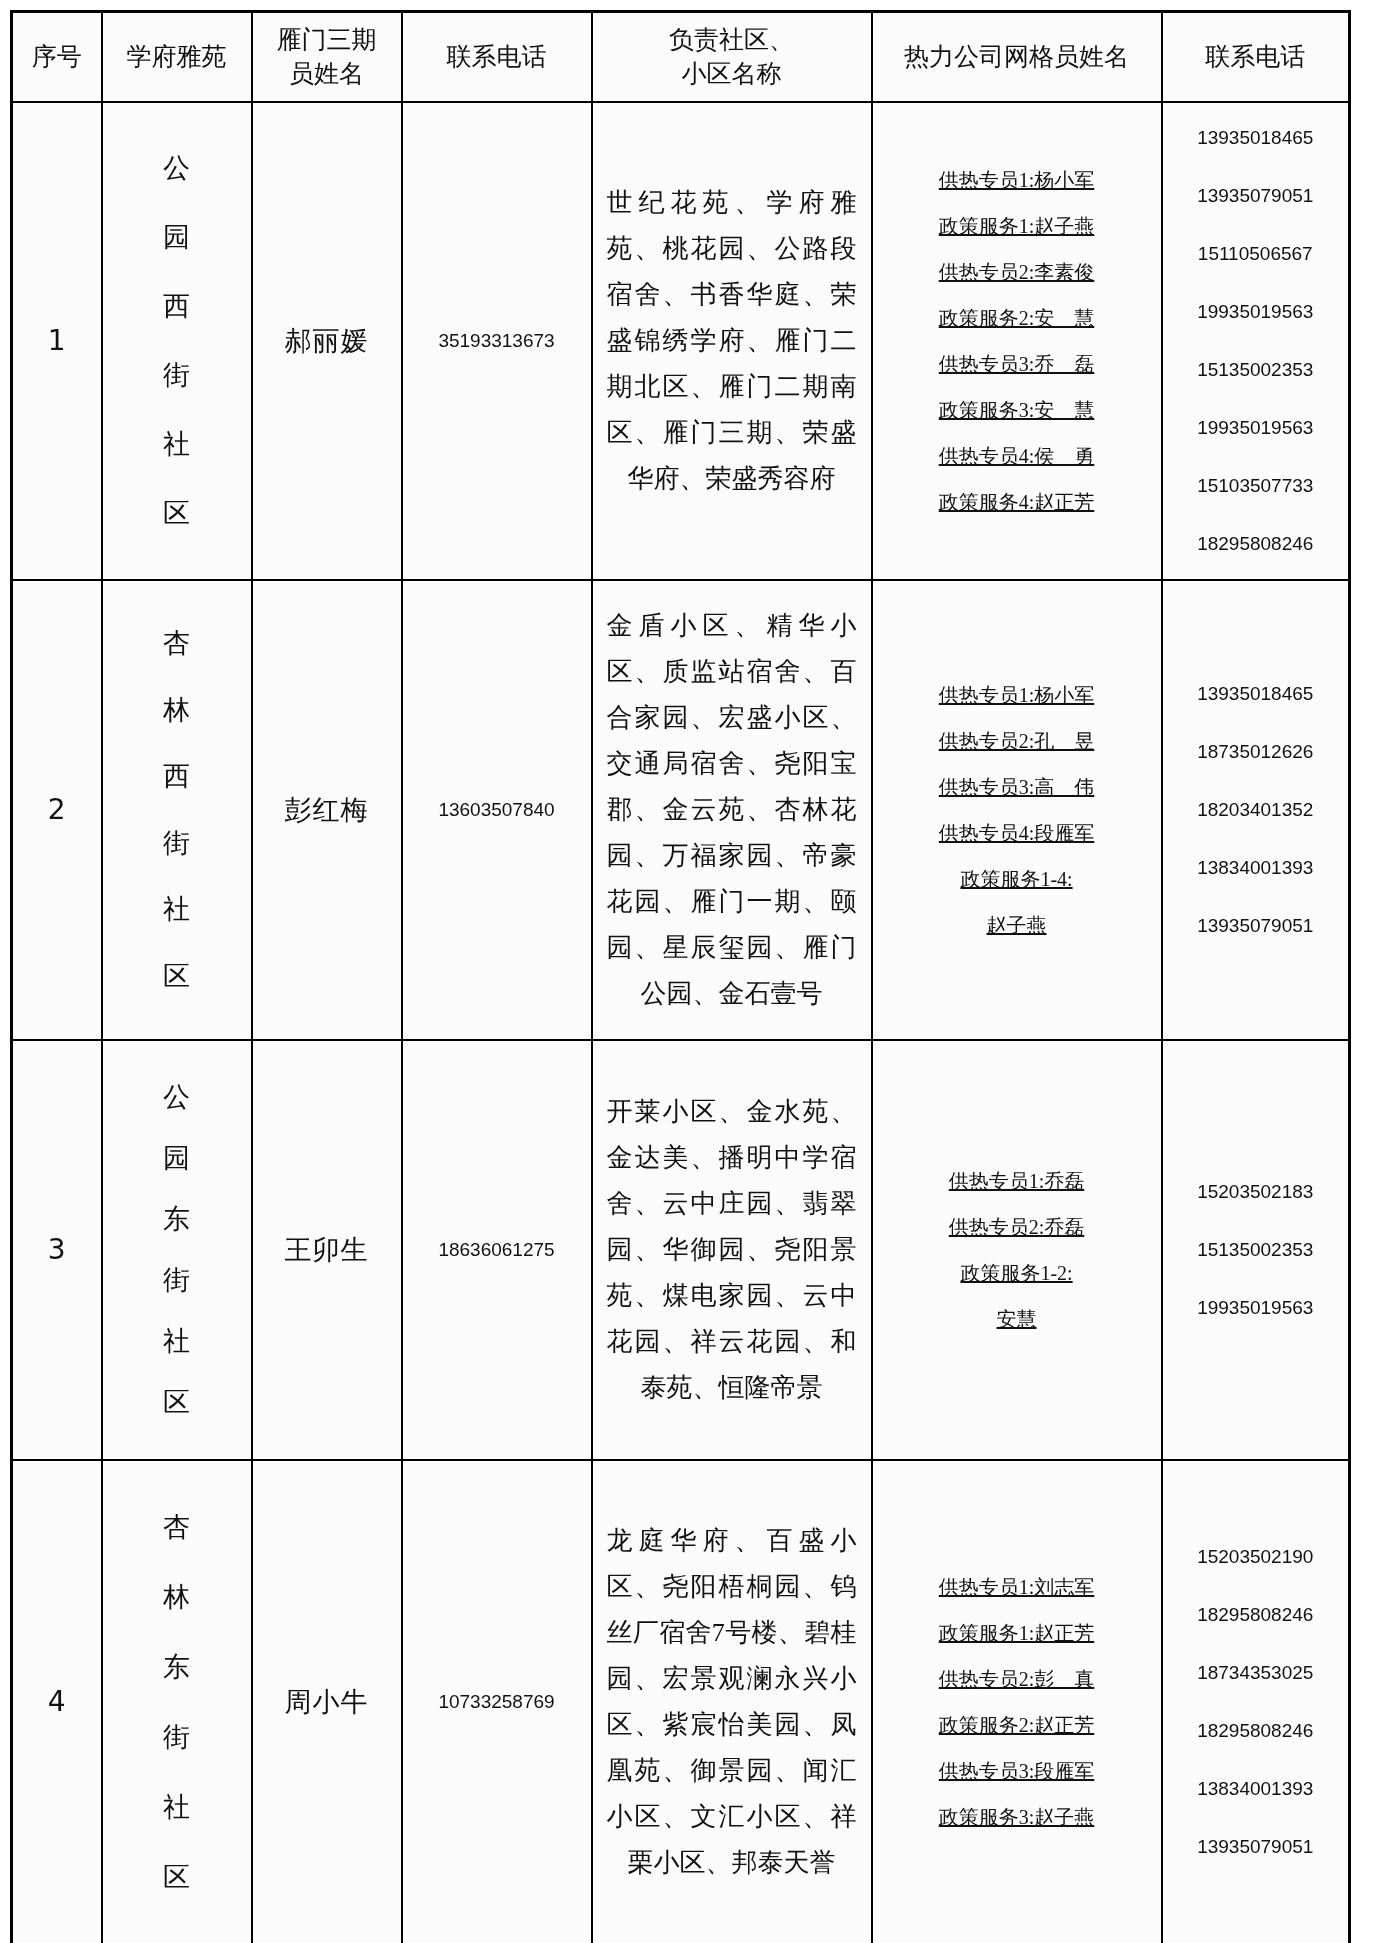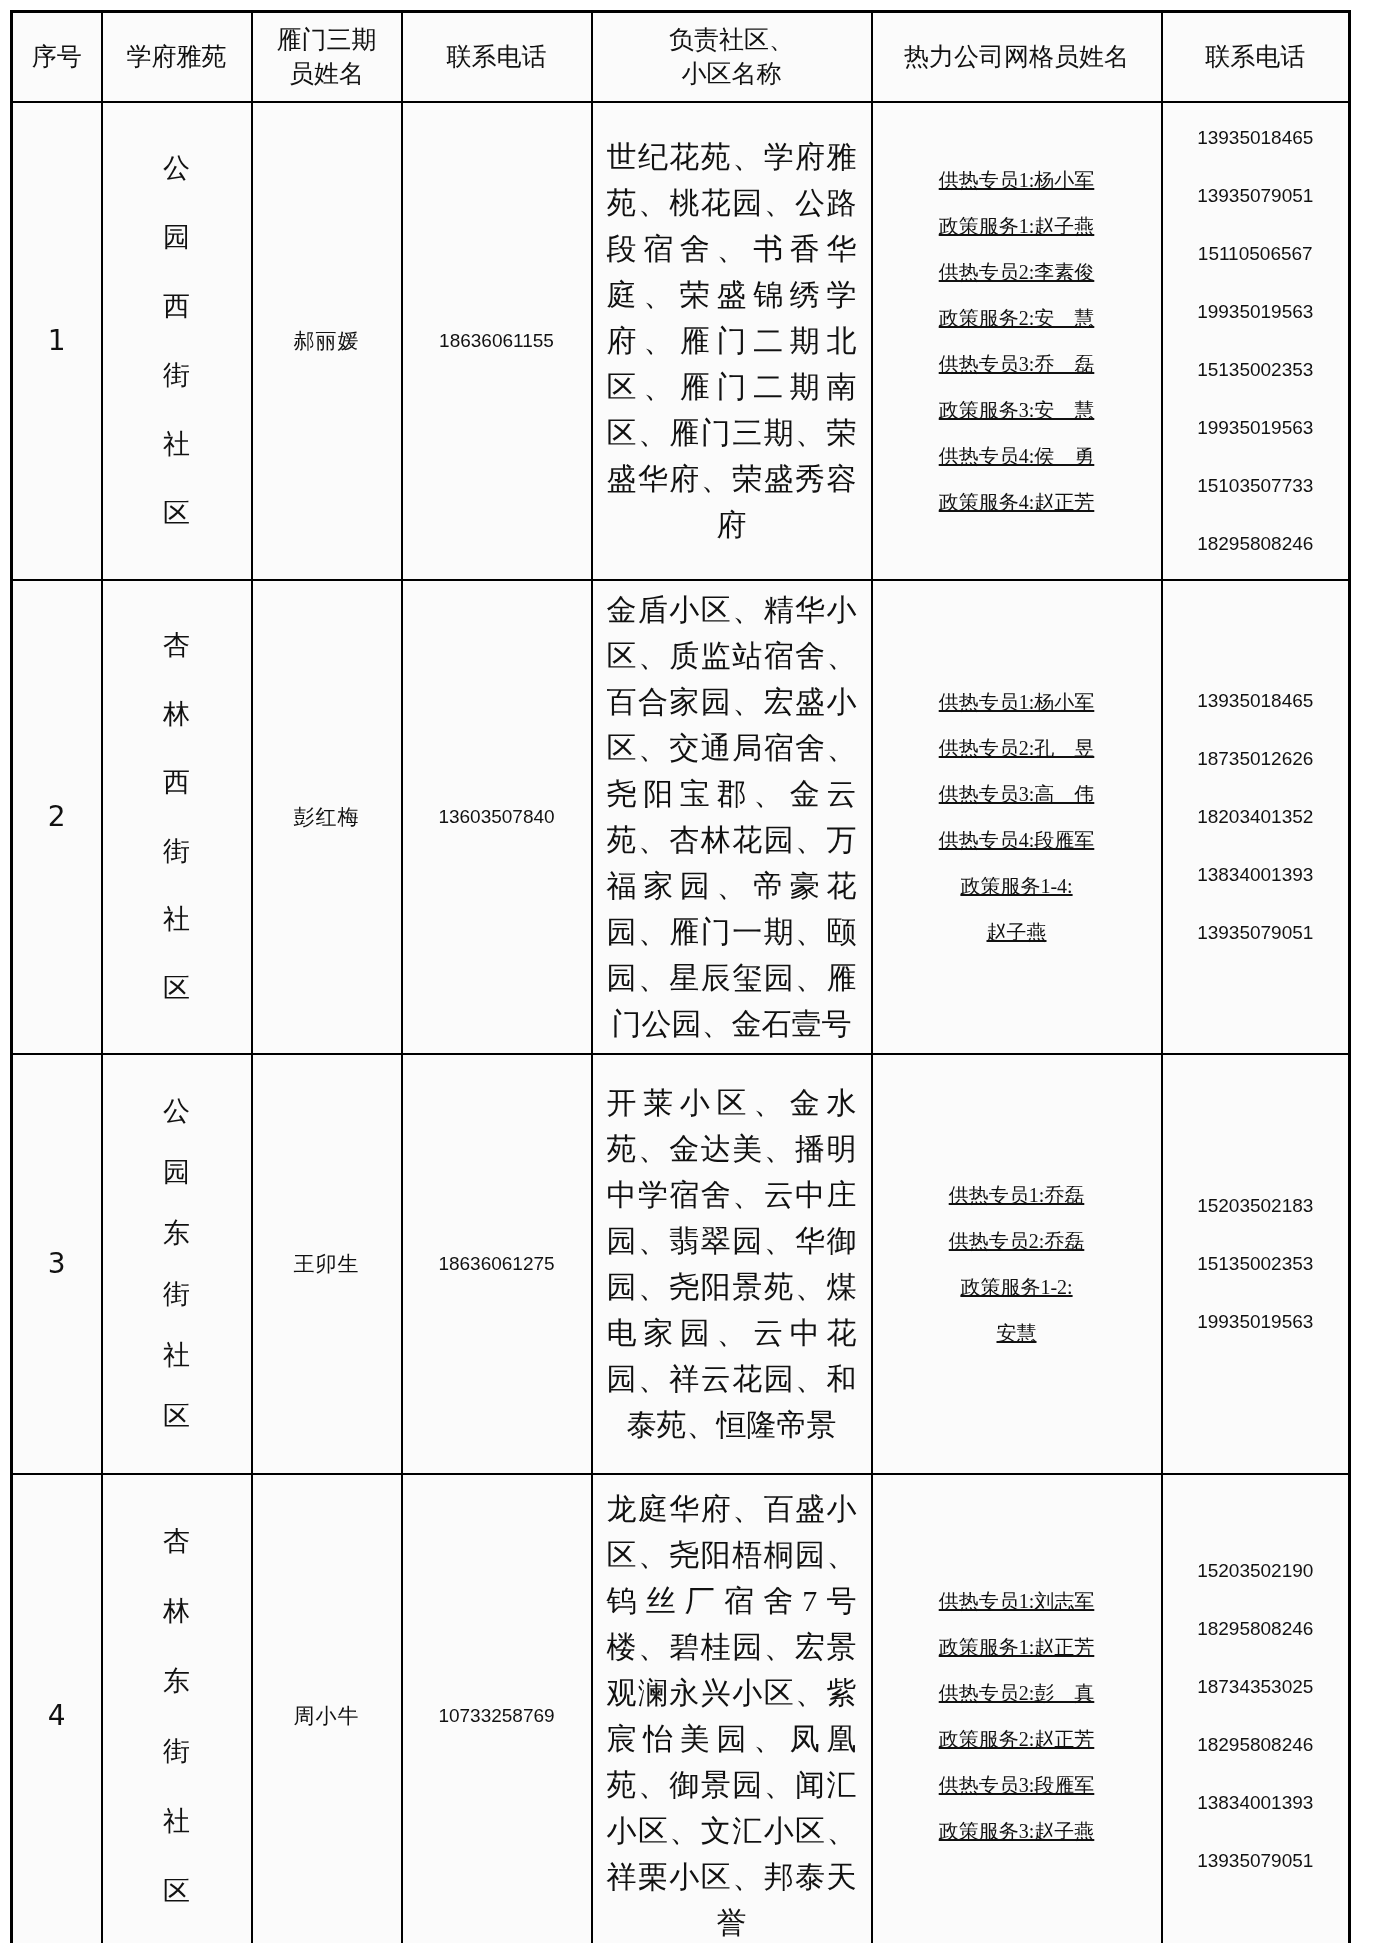--- a/index.html
+++ b/index.html
@@ -45,27 +45,27 @@
     font-family:"DejaVu Sans","Liberation Sans",sans-serif;
     font-size:28px;
   }
   td.community{position:relative;padding:0;}
   .vname{
     position:absolute;inset:14px 0;
     display:flex;flex-direction:column;
     justify-content:space-evenly;align-items:center;
     font-size:27px;
   }
-  td.worker{font-size:21px;letter-spacing:1px;}
+  td.worker{font-size:27px;letter-spacing:1px;}
   td.phone,td.hphones{
     font-family:Liberation Sans, sans-serif;
     font-size:19px;
   }
   td.areas{
-    font-size:30px;
+    font-size:26px;
     line-height:46px;
     text-align:justify;
     text-align-last:center;
     padding:6px 14px;
   }
   td.heating{
     font-size:20px;
     line-height:46px;
     white-space:pre-line;
     text-decoration:underline;
@@ -108,21 +108,21 @@
           <div class="vname">
             <div>公</div>
             <div>园</div>
             <div>西</div>
             <div>街</div>
             <div>社</div>
             <div>区</div>
           </div>
         </td>
       <td class="worker">郝丽媛</td>
-      <td class="phone">18636061155</td>
+      <td class="phone">35193313673</td>
       <td class="areas">世纪花苑、学府雅苑、桃花园、公路段宿舍、书香华庭、荣盛锦绣学府、雁门二期北区、雁门二期南区、雁门三期、荣盛华府、荣盛秀容府</td>
       <td class="heating">供热专员1:杨小军
 政策服务1:赵子燕
 供热专员2:李素俊
 政策服务2:安　慧
 供热专员3:乔　磊
 政策服务3:安　慧
 供热专员4:侯　勇
 政策服务4:赵正芳</td>
       <td class="hphones">13935018465

